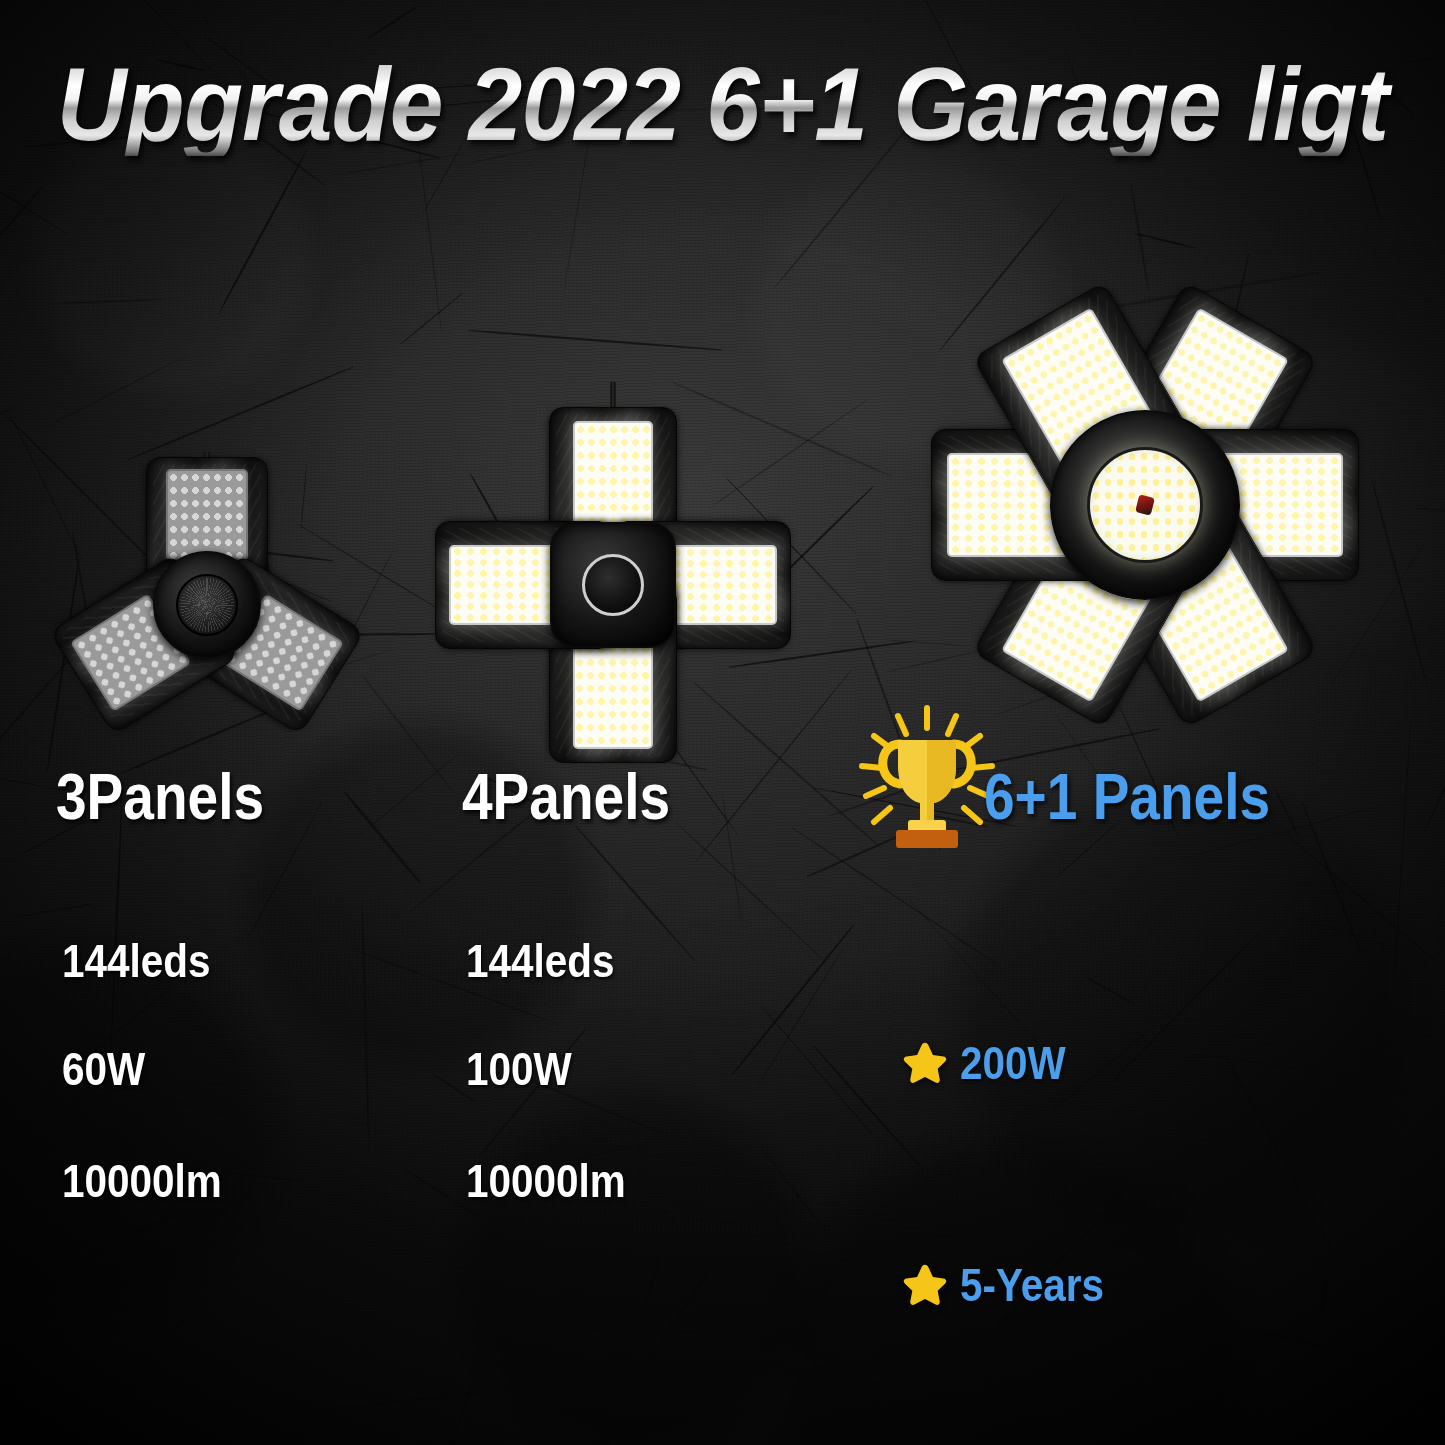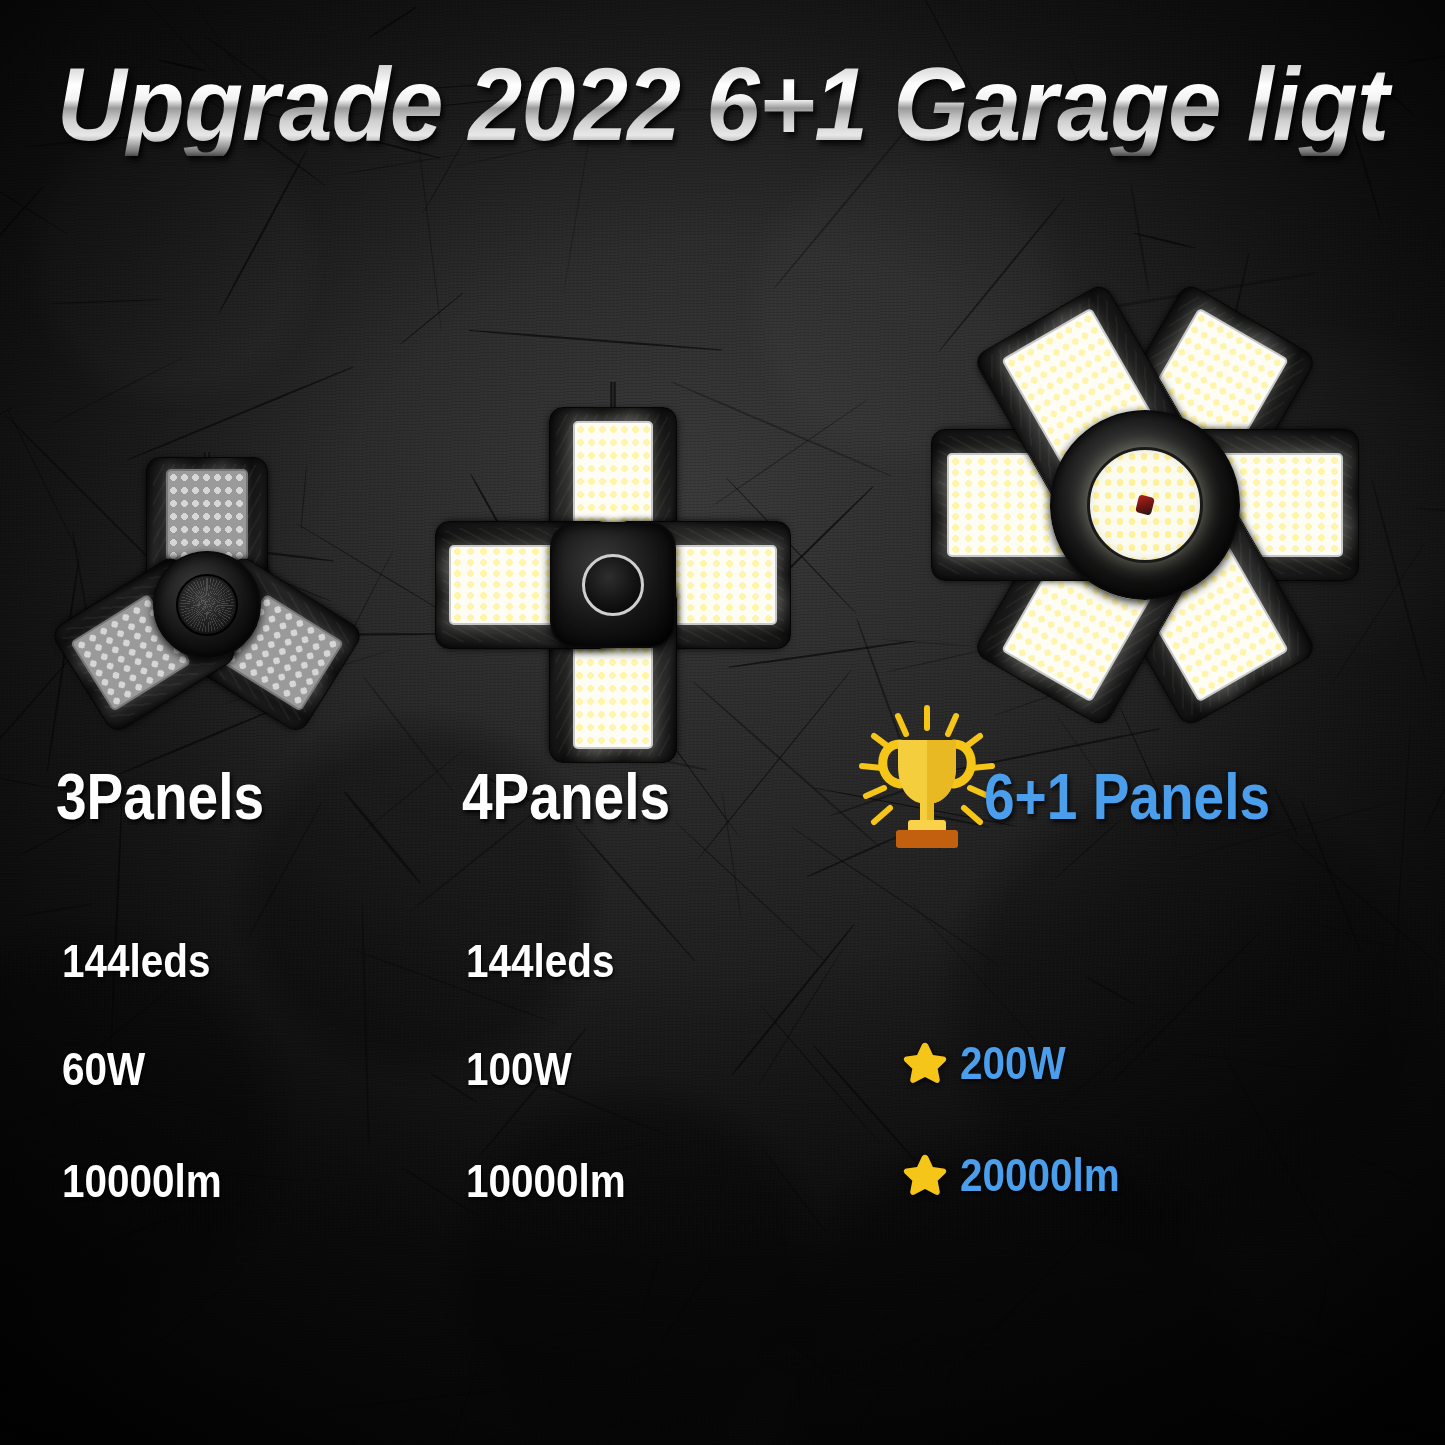--- a/index.html
+++ b/index.html
@@ -465,21 +465,21 @@
   <div class="spec" style="left:466px; top:1158px;">10000lm</div>
 
 
   <div class="spec-row" style="left:902px; top:1040px;">
     <svg class="star" viewBox="0 0 52 50">
       <path d="M26 2 C28 2 29 3 30 5 L35 16 L47 17.6 C50 18 51.2 21 49 23.2 L40.4 31.4 L42.7 43.4 C43.3 46.5 40.8 48.6 38 47.1 L26 41 L14 47.1 C11.2 48.6 8.7 46.5 9.3 43.4 L11.6 31.4 L3 23.2 C0.8 21 2 18 5 17.6 L17 16 L22 5 C23 3 24 2 26 2 Z" fill="#f5c518"></path>
     </svg>
     <span class="spec hero">200W</span>
   </div>
 
-  <div class="spec-row" style="left:902px; top:1152px;">
+
+  <div class="spec-row" style="left:902px; top:1262px;">
     <svg class="star" viewBox="0 0 52 50">
       <path d="M26 2 C28 2 29 3 30 5 L35 16 L47 17.6 C50 18 51.2 21 49 23.2 L40.4 31.4 L42.7 43.4 C43.3 46.5 40.8 48.6 38 47.1 L26 41 L14 47.1 C11.2 48.6 8.7 46.5 9.3 43.4 L11.6 31.4 L3 23.2 C0.8 21 2 18 5 17.6 L17 16 L22 5 C23 3 24 2 26 2 Z" fill="#f5c518"></path>
     </svg>
-    <span class="spec hero">20000lm</span>
-  </div>
-
+    <span class="spec hero">5-Years</span>
+  </div>
 
 </div>
 
 </body></html>

